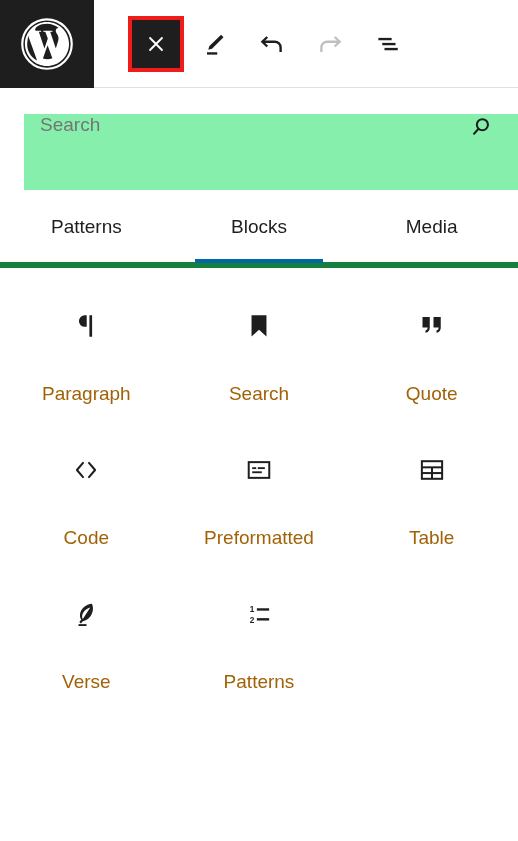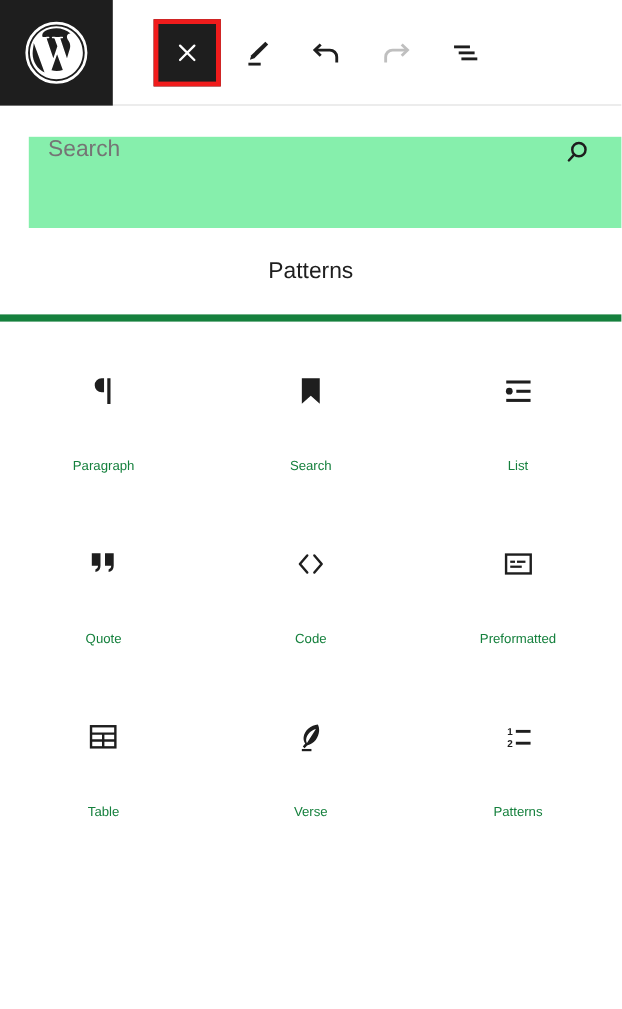--- a/index.html
+++ b/index.html
@@ -136,22 +136,22 @@
   }
   .block-icon {
     width: 48px;
     height: 48px;
     display: flex;
     align-items: center;
     justify-content: center;
     margin-bottom: 34px;
   }
   .block-label {
-    font-size: 11px;
-    color: #15803d;
+    font-size: 19px;
+    color: #a16207;
     text-align: left;
     line-height: 1;
   }
   svg { display: block; }
 </style>
 </head>
 <body>
 
 <div class="topbar">
 
@@ -234,21 +234,29 @@
   </button>
 </div>
 
 <div class="tabs">
 
   <button class="tab">
     <span>Patterns</span>
     <span class="tab-underline"></span>
   </button>
 
-
+  <button class="tab active">
+    <span>Blocks</span>
+    <span class="tab-underline"></span>
+  </button>
+
+  <button class="tab">
+    <span>Media</span>
+    <span class="tab-underline"></span>
+  </button>
 
 </div>
 
 <div class="block-grid">
 
   <button class="block-item">
     <span class="block-icon">
       <svg width="34" height="34" viewBox="0 0 24 24">
         <path d="M18.6 4.4 H11.1 a4.1 4.1 0 0 0 0 8.2 h1.4 V4.4 h1.9 v15.2 h1.9 V4.4 h2.3 z" fill="#1e1e1e"></path>
       </svg>
@@ -258,31 +266,20 @@
 
   <button class="block-item">
     <span class="block-icon">
       <svg width="32" height="32" viewBox="0 0 24 24">
         <path d="M6.4 3.9 H17.6 V19.9 L12 14.9 L6.4 19.9 Z" fill="#1e1e1e"></path>
       </svg>
     </span>
     <span class="block-label">Search</span>
   </button>
 
-  <button class="block-item">
-    <span class="block-icon">
-      <svg width="32" height="32" viewBox="0 0 24 24">
-        <rect x="4.4" y="5.3" width="15.2" height="1.9" fill="#1e1e1e"></rect>
-        <circle cx="6.3" cy="12" r="2.1" fill="#1e1e1e"></circle>
-        <rect x="10.7" y="11.1" width="8.9" height="1.9" fill="#1e1e1e"></rect>
-        <rect x="4.4" y="16.8" width="15.2" height="1.9" fill="#1e1e1e"></rect>
-      </svg>
-    </span>
-    <span class="block-label">List</span>
-  </button>
 
   <button class="block-item">
     <span class="block-icon">
       <svg width="30" height="30" viewBox="0 0 24 24">
         <path d="M4.4 4.8 H10.2 V13.1 a4.4 4.4 0 0 1 -3.4 4.3 v-1.8 a2.5 2.5 0 0 0 1.8 -2.4 H4.4 Z" fill="#1e1e1e"></path>
         <path d="M13.2 4.8 H19 V13.1 a4.4 4.4 0 0 1 -3.4 4.3 v-1.8 a2.5 2.5 0 0 0 1.8 -2.4 H13.2 Z" fill="#1e1e1e"></path>
       </svg>
     </span>
     <span class="block-label">Quote</span>
   </button>

